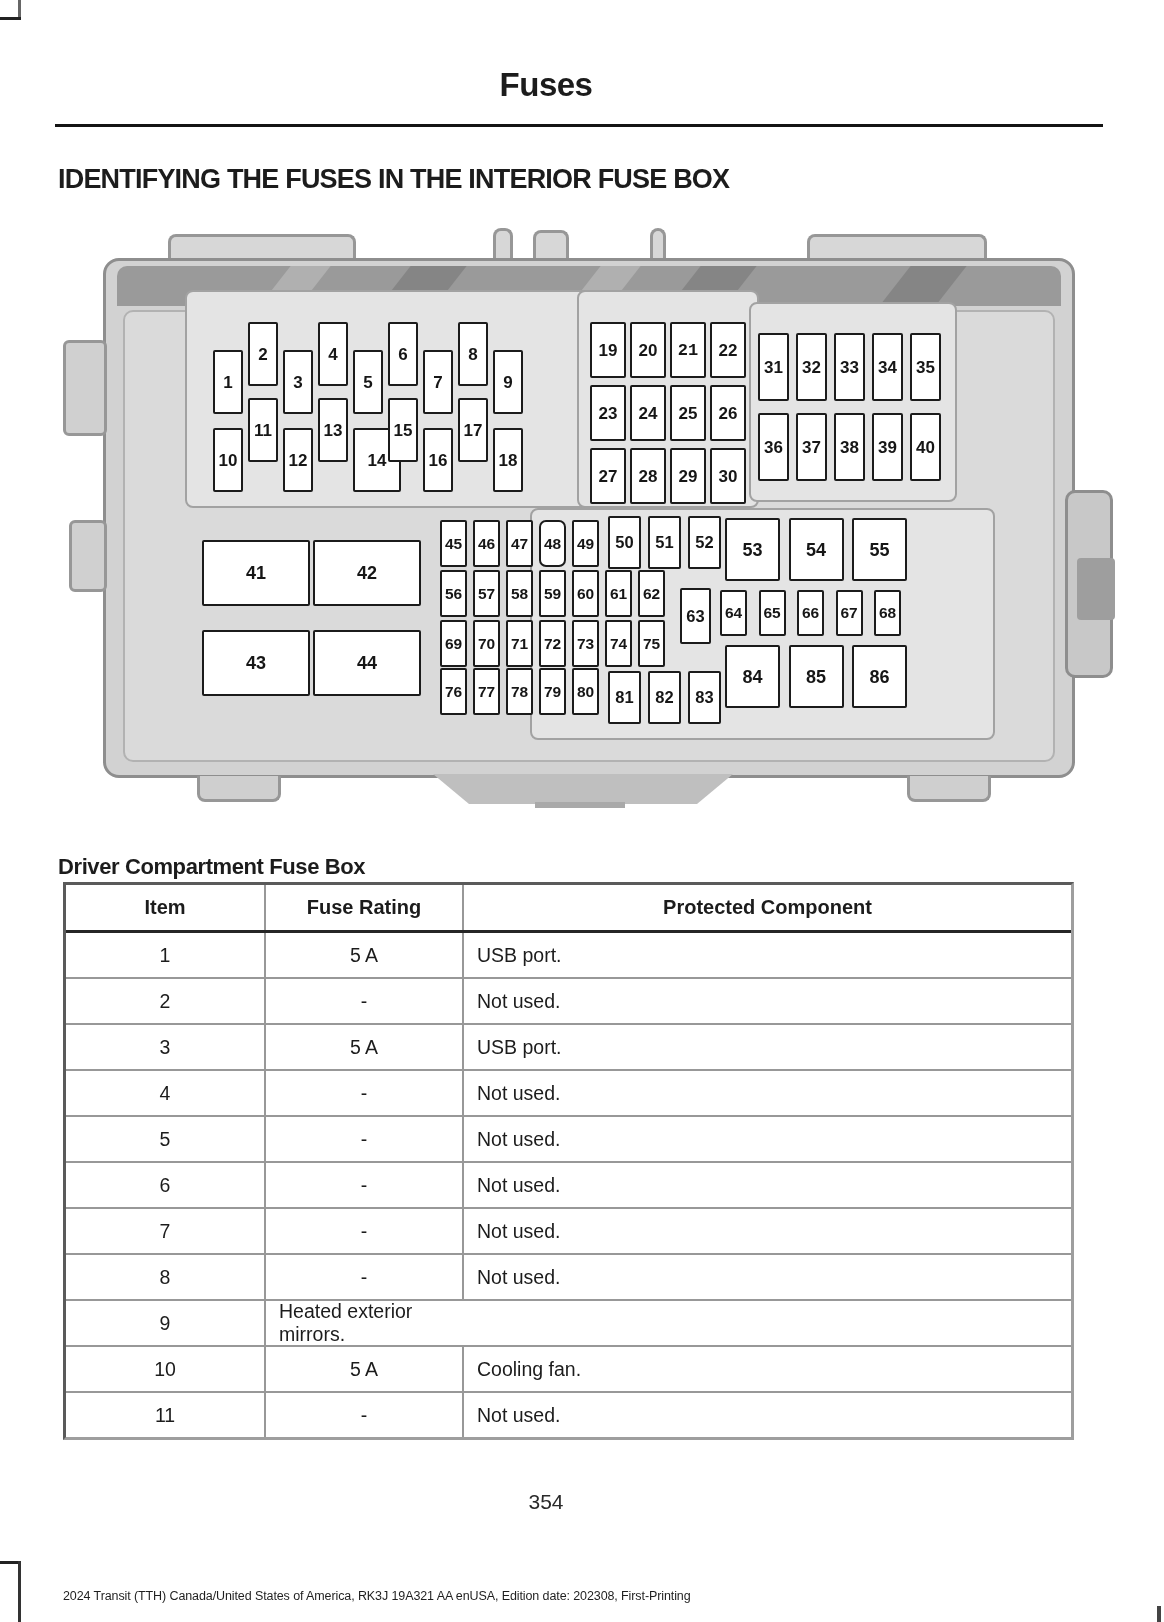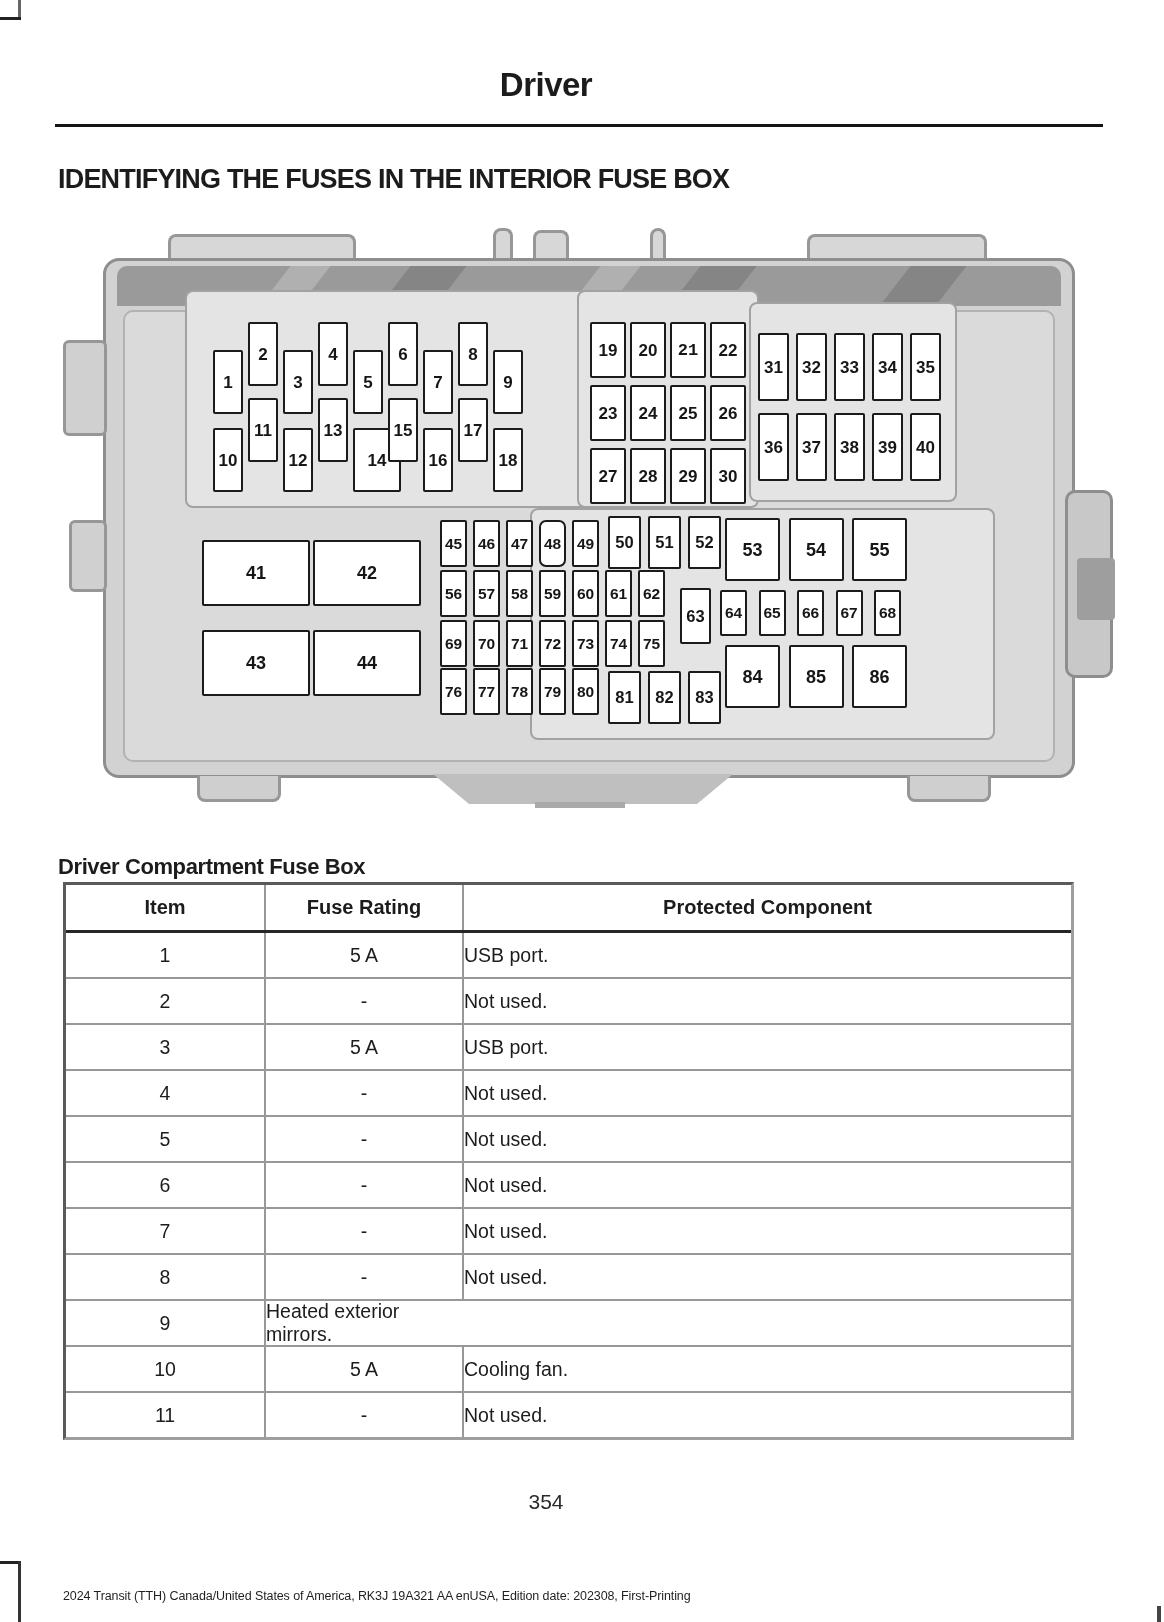--- a/index.html
+++ b/index.html
@@ -62,37 +62,37 @@
   
   .ftable{position:absolute;left:63px;top:882px;width:1005px;
     border-left:3px solid #5a5a5a;border-top:3px solid #5a5a5a;
     border-right:3px solid #9e9e9e;border-bottom:3px solid #9e9e9e;}
   .trow{display:grid;grid-template-columns:200px 198px 1fr;}
   .trow.header{height:45px;border-bottom:3px solid #262626;}
   .trow.data{height:44px;border-bottom:2px solid #989898;}
   .trow.data:last-child{border-bottom:none;}
   .tcell{display:flex;align-items:center;justify-content:center;
     border-right:2px solid #989898;font-size:19.5px;overflow:hidden;}
-  .tcell.last{border-right:none;justify-content:flex-start;}
+  .tcell.last{border-right:none;justify-content:flex-start;padding-left:13px;}
   .trow.header .tcell{font-weight:bold;font-size:20px;justify-content:center;padding-left:0;}
 
   .page-number{position:absolute;left:0;top:1490px;width:1092px;text-align:center;
     font-size:21px;color:#2a2a2a;}
   .footer-text{position:absolute;left:63px;top:1589px;font-size:12.5px;color:#1f1f1f;letter-spacing:-.1px;}
 </style>
 </head>
 <body>
 
 <div class="mark mark-tl-v"></div>
 <div class="mark mark-tl-h"></div>
 <div class="mark mark-bl-h"></div>
 <div class="mark mark-bl-v"></div>
 <div class="mark mark-br-v"></div>
 
-<div class="page-title">Driver</div>
+<div class="page-title">Fuses</div>
 <div class="title-rule"></div>
 <div class="section-heading">IDENTIFYING THE FUSES IN THE INTERIOR FUSE BOX</div>
 
 <div class="diagram">
   <div class="tab tab-top-left"></div>
   <div class="tab tab-top-right"></div>
   <div class="tab post-1"></div>
   <div class="tab post-2"></div>
   <div class="tab post-3"></div>
   <div class="housing-body"></div>

